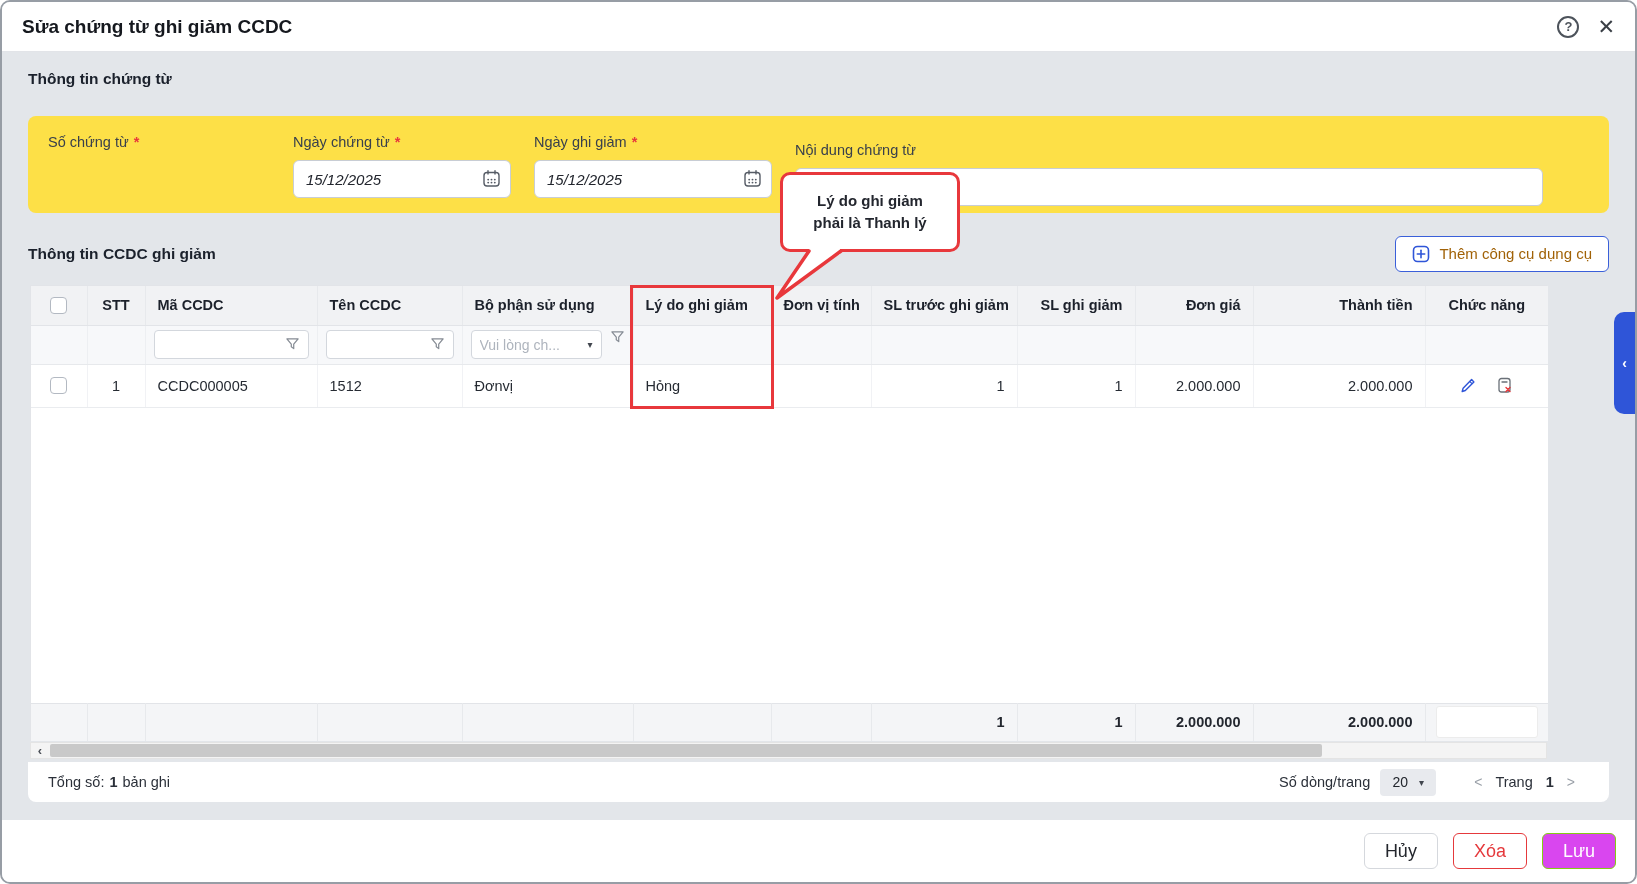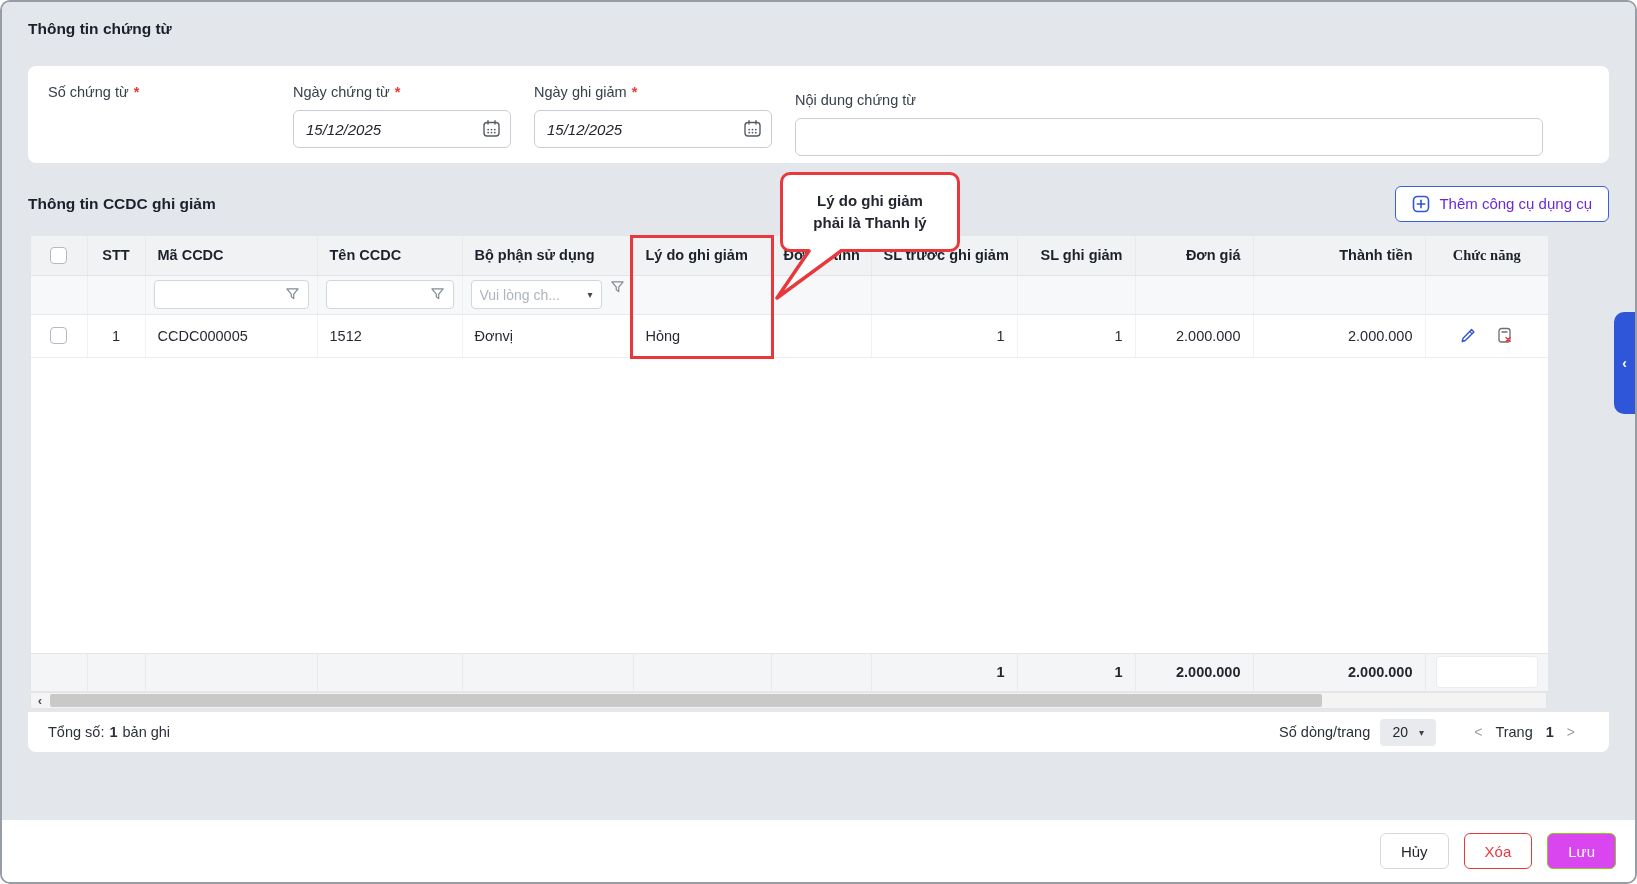--- a/index.html
+++ b/index.html
@@ -12,48 +12,48 @@
   .modal-title{font-size:19px;font-weight:bold;color:#15181e;}
   .header-icons{margin-left:auto;display:flex;align-items:center;gap:18px;}
   .help-circle{width:22px;height:22px;border:2px solid #4d535b;border-radius:50%;display:flex;
                align-items:center;justify-content:center;font-size:13px;font-weight:bold;color:#4d535b;cursor:pointer;}
   .close-x{font-size:21px;color:#3a3f46;cursor:pointer;line-height:1;}
   
   .modal-body{flex:1 1 auto;padding:0 26px;overflow:hidden;background:#e3e6ea;}
   .sec-title{font-size:15.5px;font-weight:bold;color:#1b212c;}
   .sec-title-1{margin-top:18px;height:22px;}
   
-  .card{margin-top:24px;height:97px;background:#ffffff;border-radius:8px;padding:16px 20px 0 20px;
+  .card{margin-top:24px;height:97px;background:#fde047;border-radius:8px;padding:16px 20px 0 20px;
         display:flex;gap:23px;}
   .fgroup{display:flex;flex-direction:column;}
   .fg1{width:222px;} .fg2{width:218px;} .fg3{width:238px;} .fg4{flex:1;max-width:748px;justify-content:center;}
   .flabel{display:flex;gap:5px;font-size:14.5px;color:#39404c;height:20px;align-items:center;}
   .req{color:#e8383c;font-weight:bold;}
   .finput-wrap{position:relative;margin-top:8px;}
   .finput{width:100%;height:38px;border:1px solid #c8cdd4;border-radius:6px;padding:0 12px;
           font-size:15px;color:#23262e;background:#fff;outline:none;font-family:inherit;}
   .finput.with-icon{padding-right:38px;font-style:italic;}
   .cal-icon{position:absolute;right:10px;top:9px;}
   
   .sec2-row{margin-top:22px;height:37px;display:flex;align-items:center;justify-content:space-between;}
   .add-btn{height:36px;display:inline-flex;align-items:center;gap:9px;padding:0 16px;background:#fff;
-           border:1px solid #3a5fd9;border-radius:6px;color:#6d28d9;font-size:15px;cursor:pointer;}
+           border:1px solid #3a5fd9;border-radius:6px;color:#a16207;font-size:15px;cursor:pointer;}
   
   .table-wrap{position:relative;margin-top:13px;width:1517px;margin-left:2px;background:#ec4899;
               border:1px solid #e2e4e8;border-bottom:none;}
   table{border-collapse:collapse;table-layout:fixed;width:100%;}
   tr.thead th{background:#f1f2f4;height:39px;font-size:14.5px;font-weight:bold;color:#1c212b;
               border-bottom:1px solid #e2e4e8;border-right:1px solid #e7e9ec;padding:0 12px;white-space:nowrap;overflow:hidden;}
   tr.tfilter td{background:#f7f8fa;height:39px;border-bottom:1px solid #e7e9ec;border-right:1px solid #edeff2;padding:0 8px;}
   tr.tdata td{background:#fff;height:43px;border-bottom:1px solid #eaecef;border-right:1px solid #f1f2f5;
               font-size:14.5px;color:#262b33;padding:0 12px;white-space:nowrap;overflow:hidden;}
   tr.tfill td{background:#fff;height:296px;border:none;}
   tr.tsum td{background:#f4f5f7;height:38px;border-top:1px solid #e2e4e8;border-right:1px solid #e7e9ec;
              font-weight:bold;font-size:14.5px;color:#23272f;padding:0 12px;}
-  th:last-child,td:last-child{border-right:none !important;font-family:Liberation Serif, serif;}
+  th:last-child,td:last-child{border-right:none !important;}
   .al{text-align:left;} .ar{text-align:right;} .ac{text-align:center;}
   .checkbox{display:inline-block;width:17px;height:17px;border:1.5px solid #b3b9c2;border-radius:4px;
             background:#fff;vertical-align:middle;cursor:pointer;}
   .fwrap{display:flex;align-items:center;border:1px solid #d3d7dd;border-radius:4px;background:#fff;
          height:29px;padding:0 8px;flex:1;min-width:0;}
   .fcell{display:flex;align-items:flex-start;}
   .fwrap input{border:none;outline:none;flex:1;min-width:0;font-size:14px;font-family:inherit;color:#2a2f37;background:transparent;}
   .ph-text{flex:1;min-width:0;font-size:14px;color:#aeb4bd;white-space:nowrap;overflow:hidden;}
   .caret{font-size:10px;color:#41464e;margin-left:4px;}
   .funnel-out{margin-left:8px;flex:0 0 auto;display:flex;}
@@ -75,39 +75,50 @@
   .total-wrap{display:flex;gap:5px;align-items:center;}
   .bold{font-weight:bold;}
   .pag-wrap{margin-left:auto;display:flex;align-items:center;gap:10px;}
   .rpp-select{height:27px;min-width:56px;background:#e8eaee;border-radius:4px;display:flex;align-items:center;
               justify-content:center;gap:7px;font-size:14px;color:#22262d;cursor:pointer;padding:0 8px;}
   .pag-group{display:flex;align-items:center;gap:13px;margin-left:28px;}
   .pag-arrow{color:#9aa0a8;font-size:14px;cursor:pointer;}
   
   .modal-actions{flex:0 0 62px;background:#fff;display:flex;justify-content:flex-end;align-items:center;
                  gap:15px;padding:0 19px;}
-  .btn{height:36px;border-radius:6px;font-size:15px;font-family:inherit;cursor:pointer;padding:0 20px;}
+  .btn{height:36px;border-radius:6px;font-size:18px;font-family:inherit;cursor:pointer;padding:0 20px;}
   .btn-cancel{background:#fff;border:1px solid #d5d8dd;color:#23262c;}
   .btn-delete{background:#fff;border:1px solid #e5393c;color:#e5393c;}
   .btn-save{background:#d946ef;border:1px solid #84cc16;color:#fff;}
   
   .callout{position:absolute;left:778px;top:170px;width:180px;height:80px;background:#fff;
            border:3px solid #e8383c;border-radius:10px;z-index:20;display:flex;flex-direction:column;
            align-items:center;justify-content:center;font-size:15px;font-weight:bold;color:#23262e;line-height:1.45;}
   .callout-tail{position:absolute;left:770px;top:246px;z-index:21;pointer-events:none;}
   
   .side-tab{position:absolute;right:0;top:310px;width:21px;height:102px;background:#2f55d8;
             border-radius:10px 0 0 10px;z-index:30;display:flex;align-items:center;justify-content:center;
             color:#fff;font-size:14px;font-weight:bold;cursor:pointer;}
 </style>
 </head>
 <body>
 
 <div class="modal">
 
+  <div class="modal-header">
+    <div class="modal-title">Sửa chứng từ ghi giảm CCDC</div>
+    <div class="header-icons">
+      <div class="help-circle">
+        <span>?</span>
+      </div>
+      <div class="close-x">
+        <span>✕</span>
+      </div>
+    </div>
+  </div>
 
   <div class="modal-body">
 
     <div class="sec-title sec-title-1">Thông tin chứng từ</div>
 
     <div class="card">
       <div class="fgroup fg1">
         <div class="flabel">
           <span>Số chứng từ</span>
           <span class="req">*</span>

